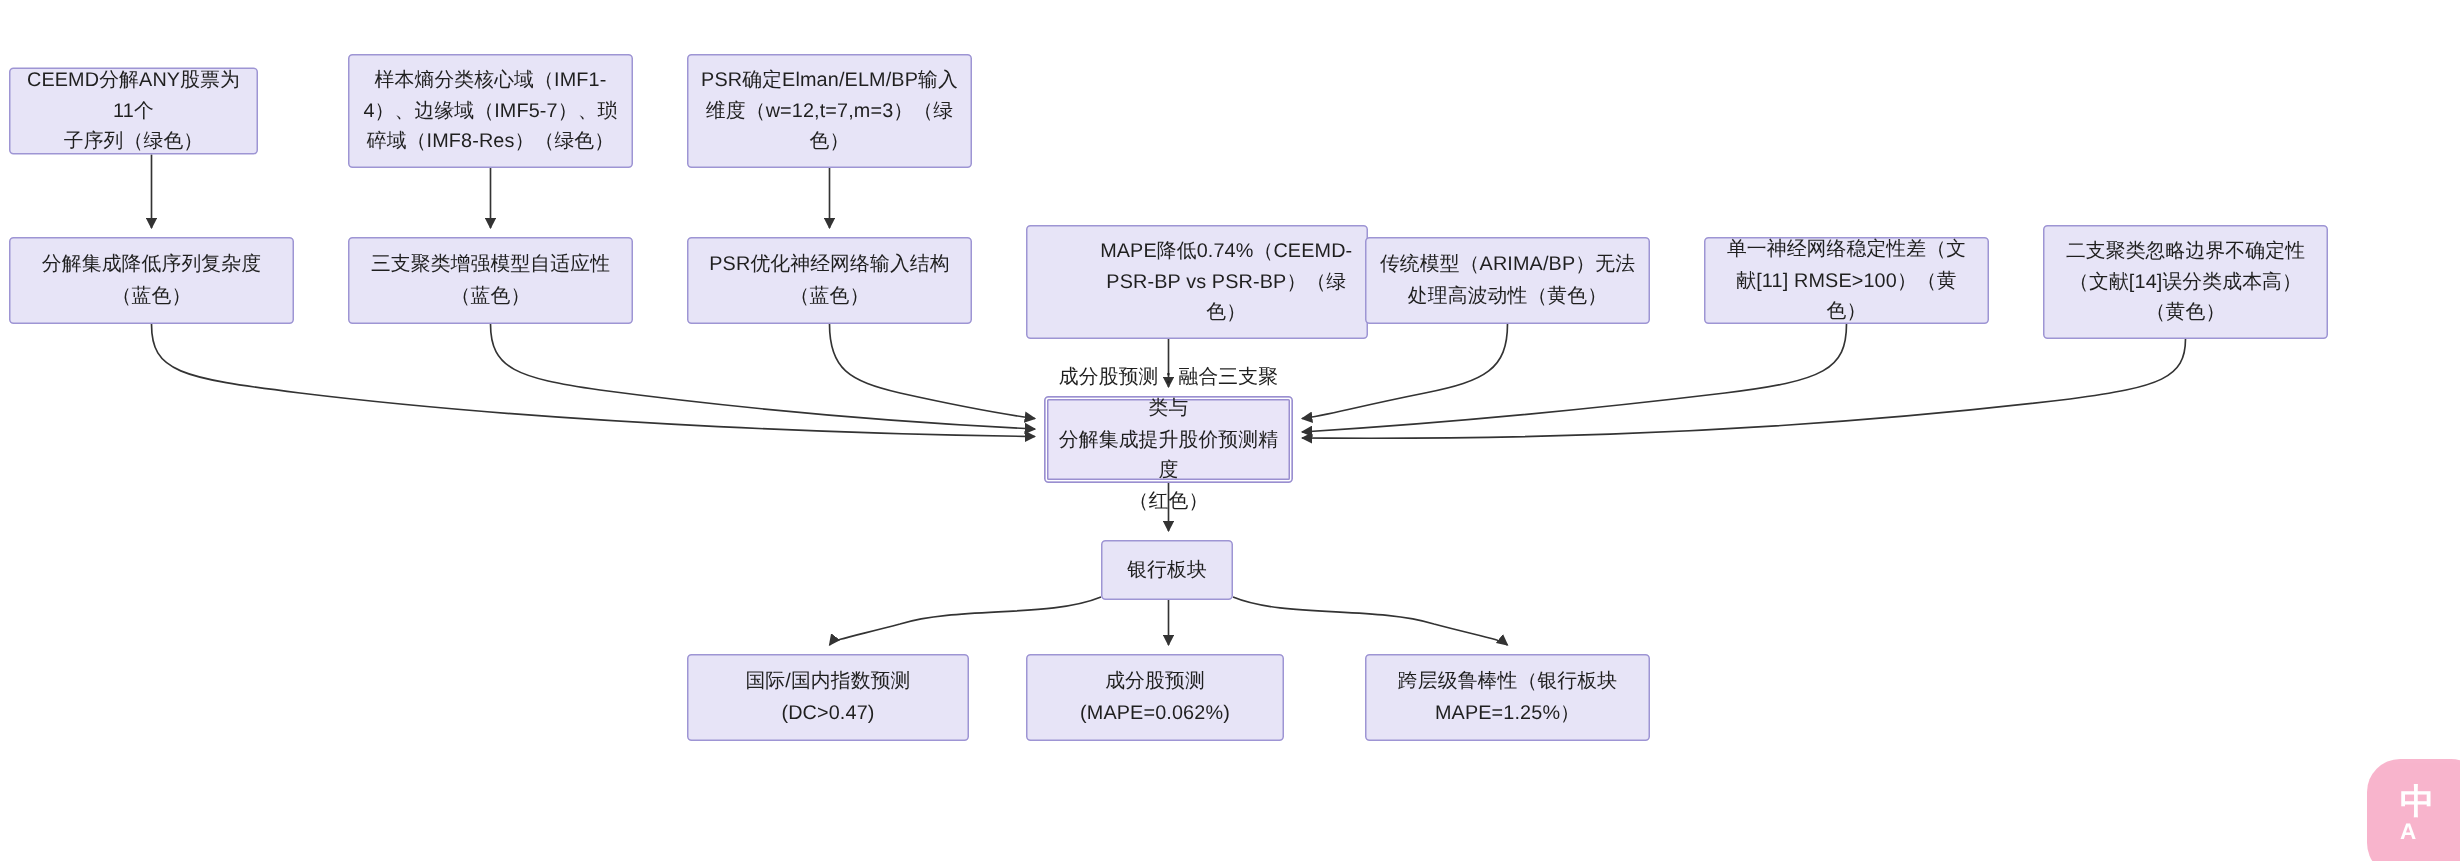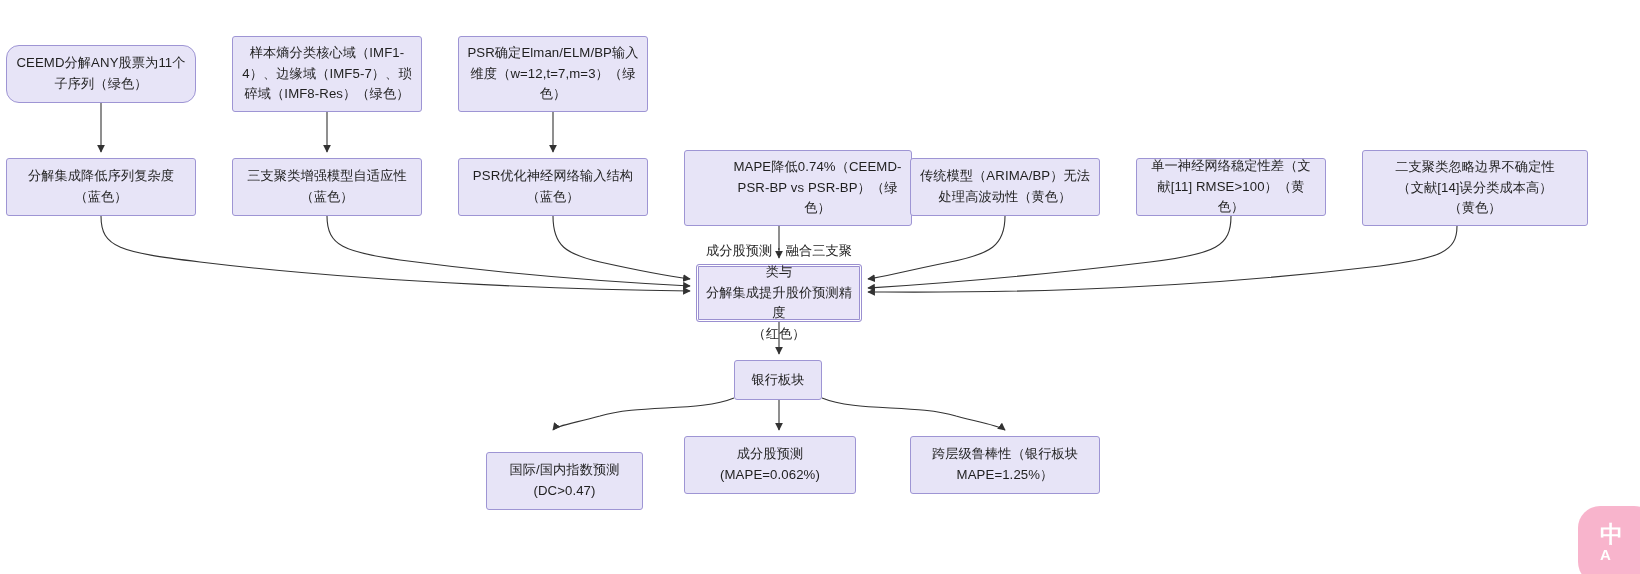--- a/index.html
+++ b/index.html
@@ -74,21 +74,21 @@
 
     <path d="M779,322 L779,354"></path>
 
     <path d="M734,398 C700,412 640,404 600,416 C570,424 556,426 553,430"></path>
     <path d="M779,400 L779,430"></path>
     <path d="M822,398 C856,412 916,404 956,416 C986,424 1000,426 1005,430"></path>
   </g>
 </svg>
 
 <div id="node-layer">
-    <div class="node-box" style="left: 6px; top: 45px; width: 190px; height: 58px; border-radius: 13px;">
+    <div class="node-box" style="left: 6px; top: 45px; width: 166px; height: 58px;">
       <span class="txt">CEEMD分解ANY股票为11个
 子序列（绿色）</span>
     </div>
     <div class="node-box" style="left: 232px; top: 36px; width: 190px; height: 76px;">
       <span class="txt">样本熵分类核心域（IMF1-
 4）、边缘域（IMF5-7）、琐
 碎域（IMF8-Res）（绿色）</span>
     </div>
     <div class="node-box" style="left: 458px; top: 36px; width: 190px; height: 76px;">
       <span class="txt">PSR确定Elman/ELM/BP输入
@@ -113,34 +113,34 @@
 色）</span>
     </div>
     <div class="node-box" style="left: 910px; top: 158px; width: 190px; height: 58px;">
       <span class="txt">传统模型（ARIMA/BP）无法
 处理高波动性（黄色）</span>
     </div>
     <div class="node-box" style="left: 1136px; top: 158px; width: 190px; height: 58px;">
       <span class="txt">单一神经网络稳定性差（文
 献[11] RMSE&gt;100）（黄色）</span>
     </div>
-    <div class="node-box" style="left: 1362px; top: 150px; width: 226px; height: 76px; justify-content: flex-end;">
+    <div class="node-box" style="left: 1362px; top: 150px; width: 190px; height: 76px; justify-content: flex-end;">
       <span class="txt">二支聚类忽略边界不确定性
 （文献[14]误分类成本高）
 （黄色）</span>
     </div>
     <div class="node-box node-core" style="left: 696px; top: 264px; width: 166px; height: 58px;">
       <span class="txt">成分股预测：融合三支聚类与
 分解集成提升股价预测精度
 （红色）</span>
     </div>
     <div class="node-box" style="left: 734px; top: 360px; width: 88px; height: 40px;">
       <span class="txt">银行板块</span>
     </div>
-    <div class="node-box" style="left: 458px; top: 452px; width: 157px; height: 58px; margin-left: 28px;">
+    <div class="node-box" style="left: 458px; top: 436px; width: 188px; height: 58px;">
       <span class="txt">国际/国内指数预测
 (DC&gt;0.47)</span>
     </div>
     <div class="node-box" style="left: 684px; top: 436px; width: 172px; height: 58px;">
       <span class="txt">成分股预测
 (MAPE=0.062%)</span>
     </div>
     <div class="node-box" style="left: 910px; top: 436px; width: 190px; height: 58px;">
       <span class="txt">跨层级鲁棒性（银行板块
 MAPE=1.25%）</span>

